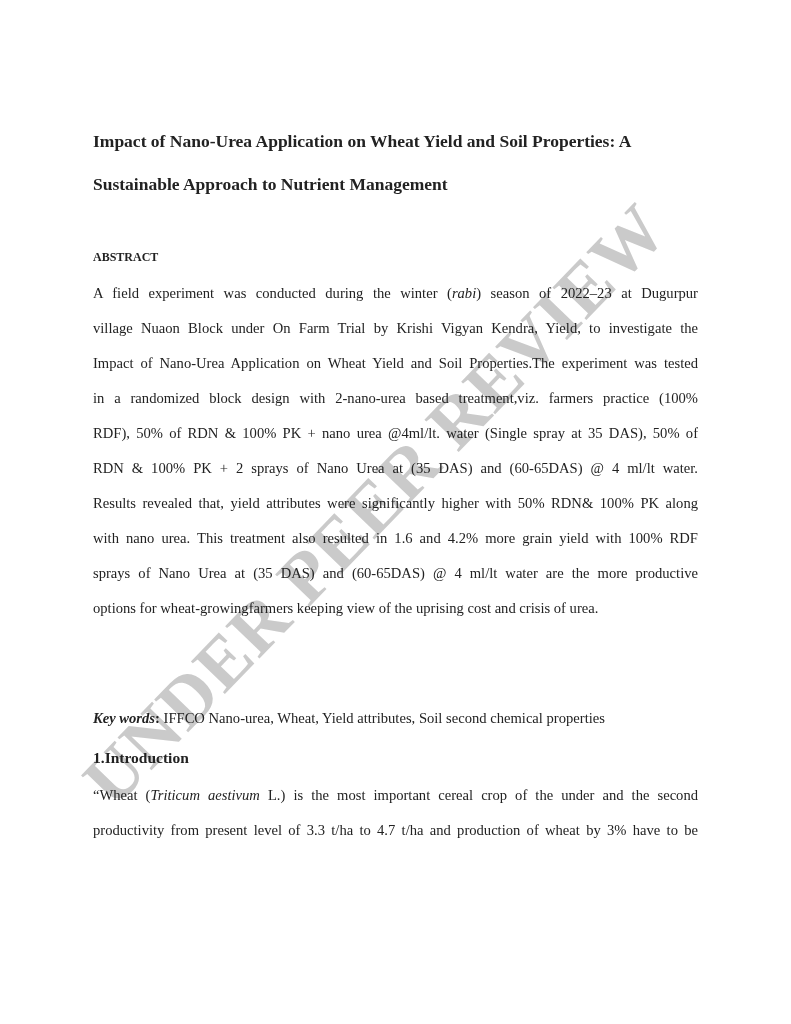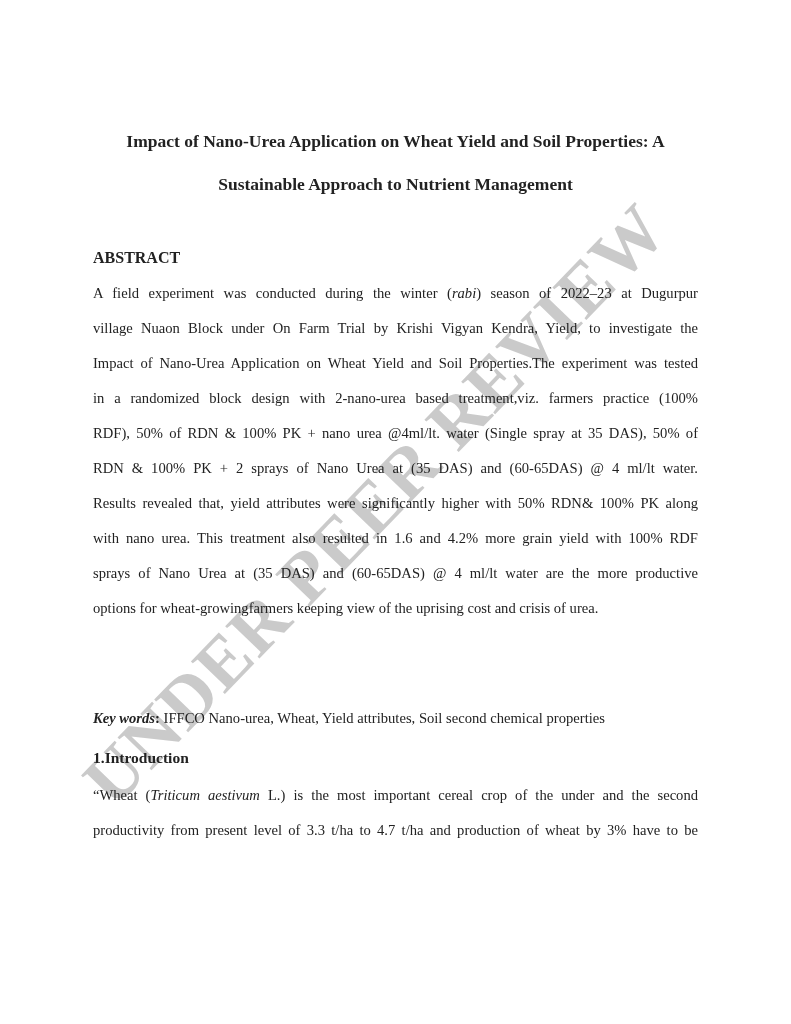--- a/index.html
+++ b/index.html
@@ -29,34 +29,34 @@
     color: rgba(150, 150, 150, 0.50);
     z-index: 0;
     user-select: none;
   }
   .content-layer { position: relative; z-index: 1; }
   .title-block {
     position: absolute;
     left: 93px;
     width: 605px;
     top: 120px;
-    text-align: center;
+    text-align: left;
     font-weight: bold;
     font-size: 17.5px;
   }
   .title-line { height: 43px; line-height: 43px; }
   .abs-heading {
     position: absolute;
     left: 93px;
     top: 240px;
     width: 605px;
     height: 35px;
     line-height: 35px;
     font-weight: bold;
-    font-size: 16px;
+    font-size: 12px;
   }
   .abs-body {
     position: absolute;
     left: 93px;
     top: 276px;
     width: 605px;
     font-size: 14.6px;
   }
   .intro-body {
     position: absolute;

